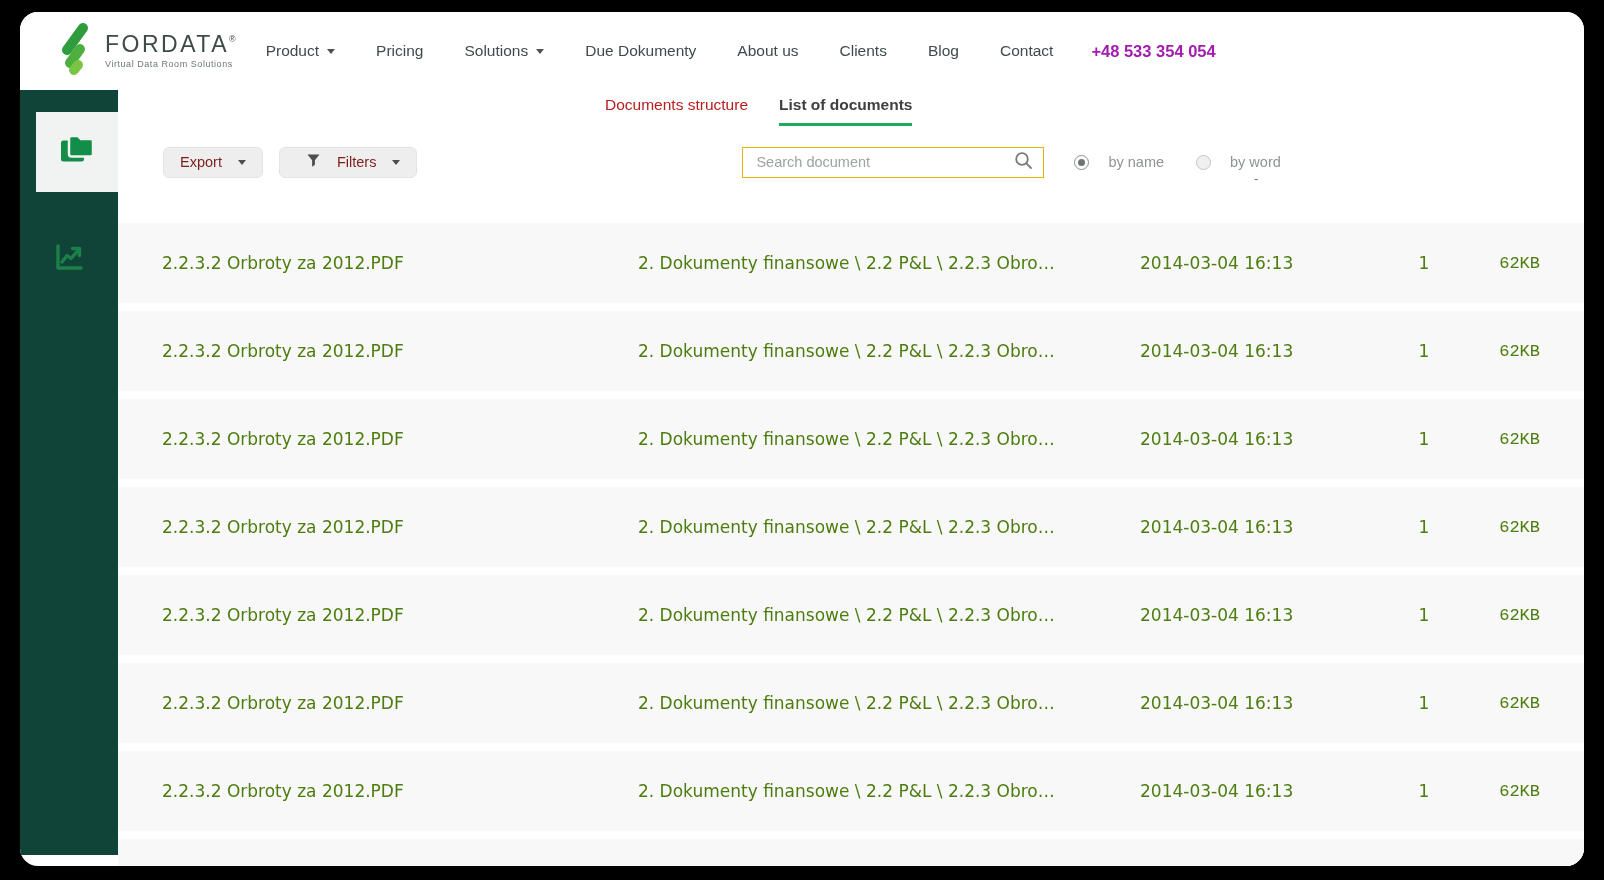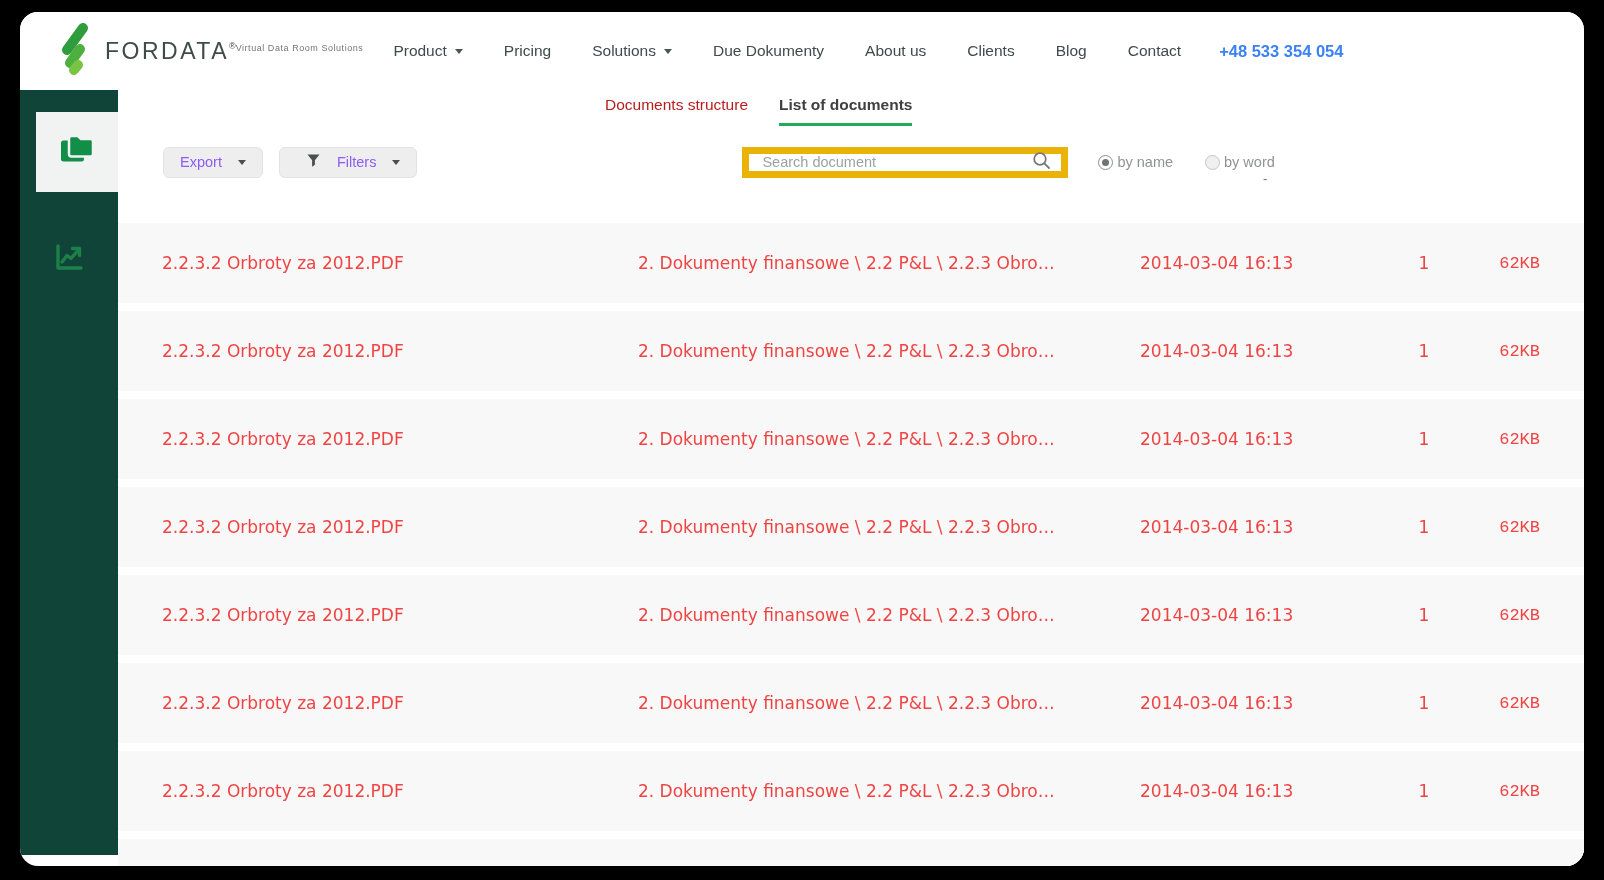--- a/index.html
+++ b/index.html
@@ -5,30 +5,30 @@
   * { margin:0; padding:0; box-sizing:border-box; }
   html,body { width:1604px; height:880px; }
   body { background:#000; font-family:"Liberation Sans", sans-serif; position:relative; }
 
   .frame { position:absolute; left:20px; top:12px; width:1564px; height:854px;
            background:#fff; border-radius:18px; overflow:hidden; }
 
   
   .header { height:78px; display:flex; align-items:center; padding-left:35px; background:#fff; }
   .logo { display:flex; align-items:center; gap:8px; }
-  .logo-text { display:flex; flex-direction:row; }
+  .logo-text { display:flex; flex-direction:column; }
   .brand { font-size:23px; letter-spacing:2.5px; color:#3E4B48; font-weight:400; line-height:1; }
   .brand sup { font-size:9px; letter-spacing:0; vertical-align:10px; }
   .tagline { font-size:9px; color:#6E7876; letter-spacing:0.55px; margin-top:3px; }
 
   .nav { display:flex; gap:41px; margin-left:30px; align-items:center; color:#3F4A4C; font-size:15.5px; }
   .nav-item { display:flex; align-items:center; gap:8px; cursor:pointer; white-space:nowrap; }
   .caret { width:0; height:0; border-left:4.5px solid transparent; border-right:4.5px solid transparent;
            border-top:5.5px solid #4A5456; display:inline-block; }
-  .phone { margin-left:38px; color:#3b82f6; font-weight:700; font-size:16.5px; white-space:nowrap; cursor:pointer; }
+  .phone { margin-left:38px; color:#a21caf; font-weight:700; font-size:16.5px; white-space:nowrap; cursor:pointer; }
   .cta { margin-left:auto; align-self:flex-start; margin-top:2px; width:250px; height:74px;
          background:#12984B; color:#fff; font-size:16.5px; letter-spacing:0.4px; border:none;
          display:flex; align-items:center; justify-content:center; cursor:pointer;
          font-family:"Liberation Sans", sans-serif; }
 
   
   .main { display:flex; height:776px; }
   .sidebar { width:98px; height:765px; background:#114439; flex:none; }
   .side-tile { margin:22px 0 0 16px; width:82px; height:80px; background:#F1F3F2;
                display:flex; align-items:center; justify-content:center; cursor:pointer; }
@@ -37,44 +37,44 @@
   .content { flex:1; min-width:0; background:#fff; }
 
   
   .tabs { display:flex; gap:31px; padding-left:487px; margin-top:6px; }
   .tab { font-size:15.5px; color:#b91c1c; padding-bottom:9px; border-bottom:3px solid transparent; cursor:pointer; }
   .tab.active { color:#404040; font-weight:700; border-bottom-color:#1FAB5C; }
 
   
   .toolbar { display:flex; align-items:center; margin-top:20px; height:32px; }
   .btn { height:31px; background:#EDEEED; border:1px solid #E2E4E3; border-radius:6px;
-         display:flex; align-items:center; gap:16px; padding:0 16px; color:#8b5cf6;
+         display:flex; align-items:center; gap:16px; padding:0 16px; color:#7f1d1d;
          font-size:14.5px; cursor:pointer; font-family:"Liberation Sans", sans-serif; }
   .btn .caret { border-top-color:#4A4F4E; }
   .btn-export { margin-left:45px; }
   .btn-filters { margin-left:16px;padding-left:26px; }
-  .search { margin-left:325px; width:326px; height:31px; border:7px solid #eab308; background:#fff;
+  .search { margin-left:325px; width:302px; height:31px; border:1px solid #eab308; background:#fff;
             display:flex; align-items:center; padding:0 10px 0 13px; }
   .search input { border:none; outline:none; flex:1; font-size:14.5px; color:#444;
                   background:transparent; font-family:"Liberation Sans", sans-serif; }
   .search input::placeholder { color:#9CA3A1; }
-  .radio-group { display:flex; align-items:center; gap:4px; color:#8E9492; font-size:14.5px;
+  .radio-group { display:flex; align-items:center; gap:19px; color:#8E9492; font-size:14.5px;
                  cursor:pointer; position:relative;justify-content:center; }
   .rg-name { margin-left:30px; }
   .rg-word { margin-left:32px; }
   .radio { width:15px; height:15px; border-radius:50%; border:1.5px solid #C2C6C4; background:#EFF1F0;
            display:flex; align-items:center; justify-content:center; }
   .radio.checked { border-color:#8A908E; background:#fff; }
   .radio.checked::after { content:""; width:7px; height:7px; border-radius:50%; background:#6E7572; }
   .word-dash { position:absolute; left:58px; bottom:-16px; color:#6F7674; font-size:13px; }
 
   
   .rows { margin-top:45px; }
   .row { height:80px; margin-bottom:8px; background:#F7F8F7; display:flex; align-items:center;
-         padding:0 44px; color:#ef4444; font-size:17px; font-weight:400;
+         padding:0 44px; color:#4d7c0f; font-size:17px; font-weight:400;
          font-family:"DejaVu Sans", sans-serif; cursor:pointer; }
   .c-name  { width:476px; white-space:nowrap; overflow:hidden; }
   .c-path  { width:420px; white-space:nowrap; overflow:hidden; text-overflow:ellipsis; }
   .c-date  { width:300px; padding-left:82px; white-space:nowrap; }
   .c-count { width:132px; text-align:center; }
   .c-size  { width:50px; text-align:right; white-space:nowrap;font-family:Liberation Mono, monospace; }
 </style>
 </head>
 <body>
 

